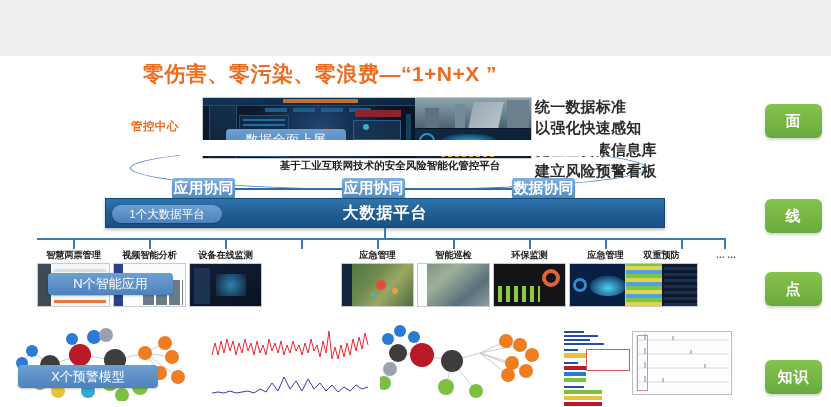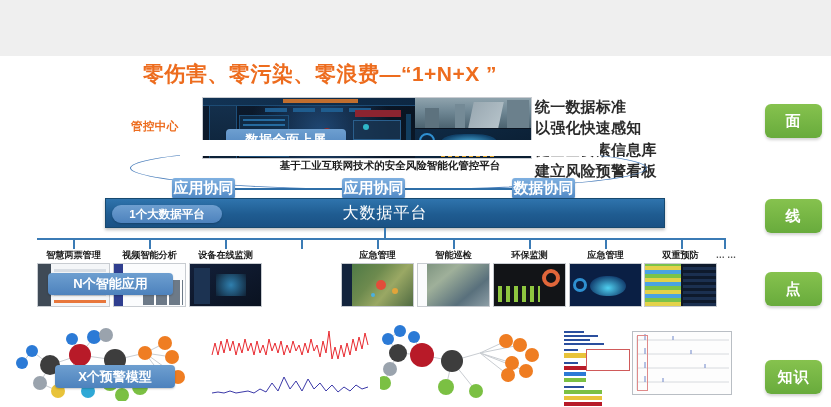--- a/index.html
+++ b/index.html
@@ -86,29 +86,29 @@
     border:2px solid #2f8fd0;box-sizing:border-box;}
   .sp-3d{position:absolute;left:26px;top:5px;width:56px;height:16px;
     background:radial-gradient(ellipse at 50% 60%,#4fb9e8,#11436b 70%);border-radius:50%/60%;}
   .sp-bars{position:absolute;left:26px;bottom:3px;display:flex;gap:3px;}
   .sp-bars i{display:block;width:4px;height:6px;background:#e0a32a;}
 
   
   .pill{
     position:absolute;display:flex;align-items:center;justify-content:center;
     background:linear-gradient(180deg,#6e9fd0 0%,#4d82bd 100%);
-    color:#ffffff;font-weight:bold;border-radius:4px;
+    color:#ffffff;font-weight:normal;border-radius:4px;
     box-shadow:0 1px 2px rgba(0,0,0,.22);
     white-space:nowrap;
     text-align:center;
   }
   .pill-screen{left:226px;top:129px;width:120px;height:22px;font-size:13px;letter-spacing:.5px;}
   .pill-bigdata{left:112px;top:205px;width:110px;height:18px;font-size:11.5px;border-radius:9px;}
   .pill-apps{left:48px;top:273px;width:125px;height:22px;font-size:13px;border-radius:4px;}
-  .pill-model{left:18px;top:365px;width:120px;height:23px;font-size:13px;border-radius:4px;margin-left:37px;}
+  .pill-model{left:18px;top:365px;width:140px;height:23px;font-size:13px;border-radius:4px;}
 
   
   .bullets{
     position:absolute;left:535px;top:96px;
     font-size:15px;color:#2b2b2b;line-height:1.42;font-weight:bold;letter-spacing:.2px;
   }
   .bullets div{white-space:nowrap;}
   .bullets .dots{letter-spacing:1px;color:#555;}
 
   
@@ -144,21 +144,21 @@
 
   
   .bigdata-bar{
     position:absolute;left:105px;top:198px;width:560px;height:30px;
     background:linear-gradient(180deg,#2f74ad 0%,#1f5c91 55%,#1a5184 100%);
     border:1px solid #17496f;box-sizing:border-box;
     box-shadow:0 2px 3px rgba(0,0,0,.25);
     display:flex;align-items:center;justify-content:center;
   }
   .bigdata-title{
-    color:#ffffff;font-size:16px;font-weight:normal;letter-spacing:1px;text-align:right;
+    color:#ffffff;font-size:16px;font-weight:bold;letter-spacing:1px;text-align:right;
   }
 
   
   .conn-stem{position:absolute;left:384px;top:228px;width:1.6px;height:11px;background:#3b7bb5;}
   .conn-bus{position:absolute;left:37px;top:238px;width:688px;height:1.6px;background:#3b7bb5;}
   .conn-drop{position:absolute;top:238px;width:1.6px;height:11px;background:#3b7bb5;}
 
   
   .app{position:absolute;top:251px;width:73px;}
   .app .cap{
@@ -363,21 +363,21 @@
     <div class="thumb t-f"></div>
   </div>
   <div class="app" style="left:493px;">
     <div class="cap">环保监测</div>
     <div class="thumb t-g"></div>
   </div>
   <div class="app" style="left:569px;">
     <div class="cap">应急管理</div>
     <div class="thumb t-h"></div>
   </div>
-  <div class="app" style="left:644px;border-radius:26px;">
+  <div class="app" style="left:625px;border-radius:26px;">
     <div class="cap">双重预防</div>
     <div class="thumb t-i"></div>
   </div>
   <div class="app ellip" style="left:705px;width:44px;">
     <div class="cap">……</div>
   </div>
 
   <div class="pill pill-apps">N个智能应用</div>
 
   <div class="fig fig-net1">

